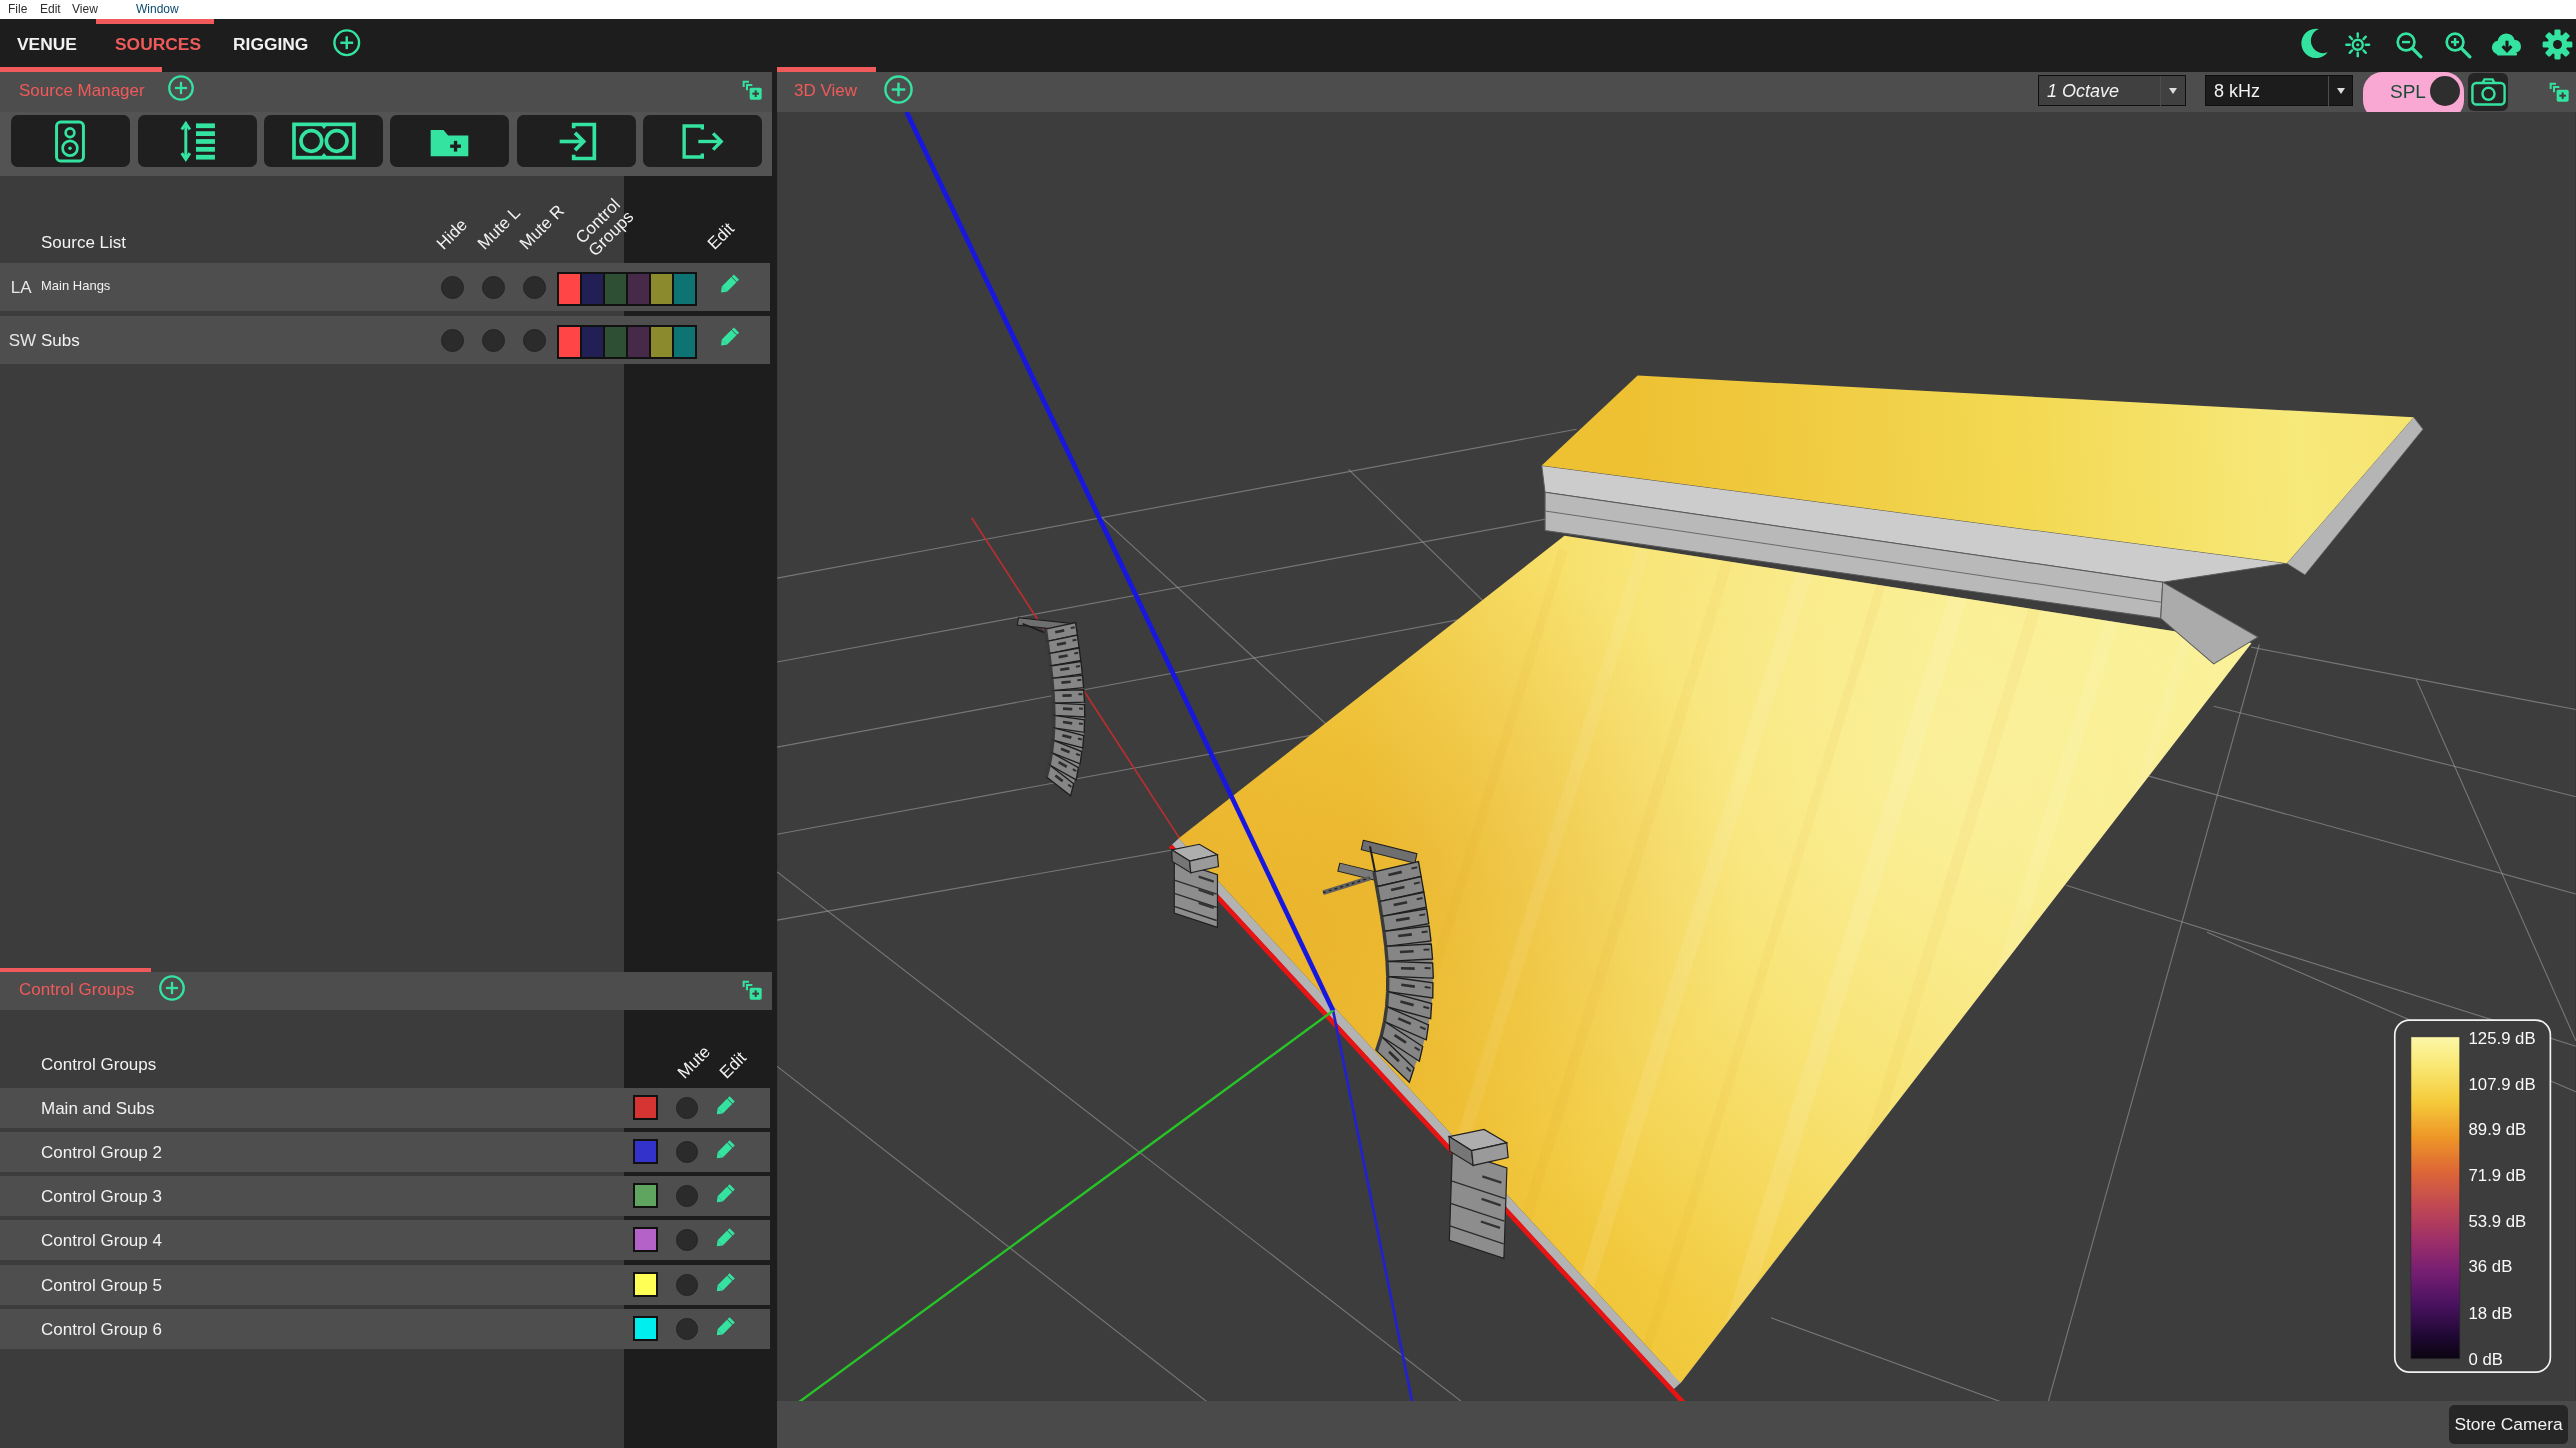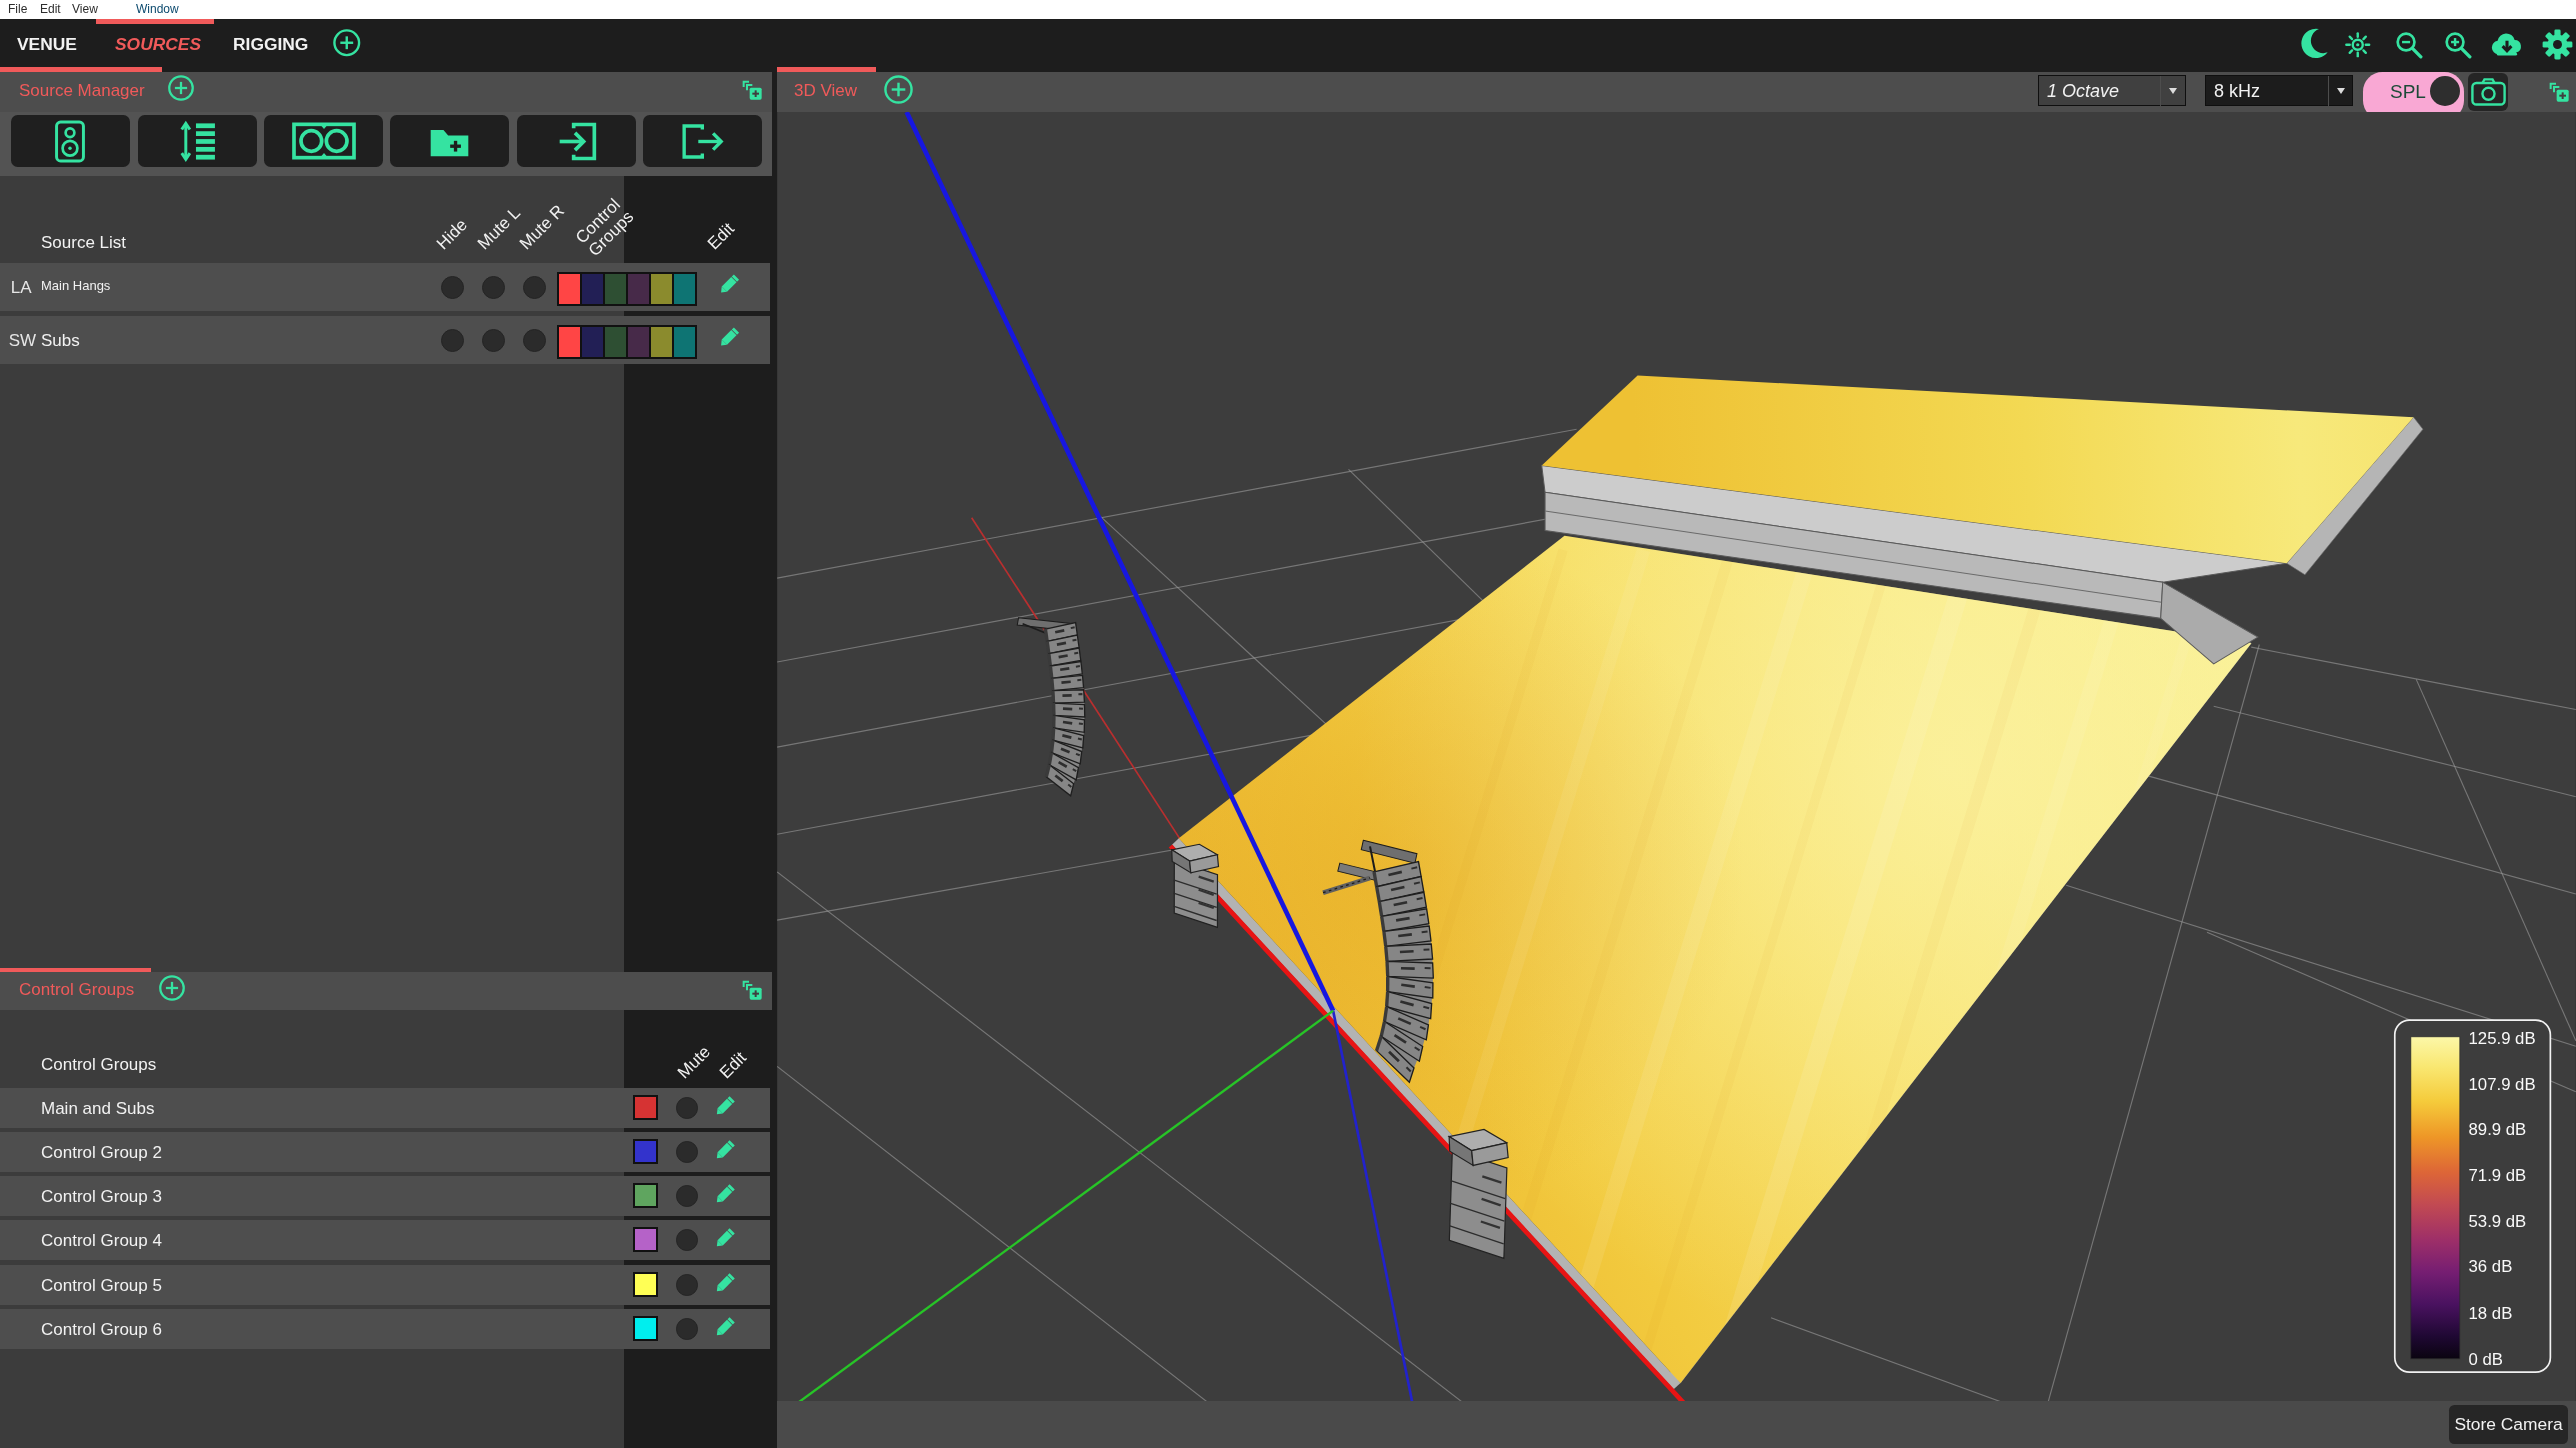--- a/index.html
+++ b/index.html
@@ -8,21 +8,21 @@
 <div class="abs" style="left:0;top:0;width:2576px;height:37px;background:#ffffff;">
   <div class="abs" style="left:8px;top:2px;font-size:12px;color:#2d2d2d;">File</div>
   <div class="abs" style="left:40px;top:2px;font-size:12px;color:#2d2d2d;">Edit</div>
   <div class="abs" style="left:72px;top:2px;font-size:12px;color:#2d2d2d;">View</div>
   <div class="abs" style="left:108px;top:2px;font-size:12px;color:#0c4a6e;margin-left:28px;">Window</div>
 </div>
 <div class="abs" style="left:96px;top:19px;width:118px;height:4.7px;background:#f05a5a;z-index:5;"></div>
 
 <div class="abs" style="left:0;top:19px;width:2576px;height:53px;background:#1d1d1d;"></div>
 <div class="abs" style="left:17px;top:34px;font-size:17.4px;font-weight:bold;color:#f2f2f2;">VENUE</div>
-<div class="abs" style="left:115px;top:34px;font-size:17.4px;font-weight:bold;color:#f05a5a;font-style:italic;">SOURCES</div>
+<div class="abs" style="left:115px;top:34px;font-size:17.4px;font-weight:bold;color:#f05a5a;">SOURCES</div>
 <div class="abs" style="left:233px;top:34px;font-size:17.4px;font-weight:bold;color:#f2f2f2;">RIGGING</div>
 <div class="abs" style="left:332px;top:27.5px;"><svg width="29.5" height="29.5" viewBox="0 0 44 44" style="">
       <circle cx="22.0" cy="22.0" r="18.4" fill="none" stroke="#35e3a1" stroke-width="3.6"></circle>
       <line x1="12.432" y1="22.0" x2="31.567999999999998" y2="22.0" stroke="#35e3a1" stroke-width="3.6"></line>
       <line x1="22.0" y1="12.432" x2="22.0" y2="31.567999999999998" stroke="#35e3a1" stroke-width="3.6"></line>
     </svg></div>
 <div class="abs" style="left:2296px;top:27px;"><svg width="34" height="36" viewBox="0 0 50 54" style="">
       <path d="M34 3 A22 22 0 1 0 47 38 A17 17 0 0 1 34 3 Z" fill="#35e3a1"></path>
     </svg></div>
 <div class="abs" style="left:2343px;top:29.5px;"><svg width="29.5" height="29.5" viewBox="0 0 44 44" style="">

